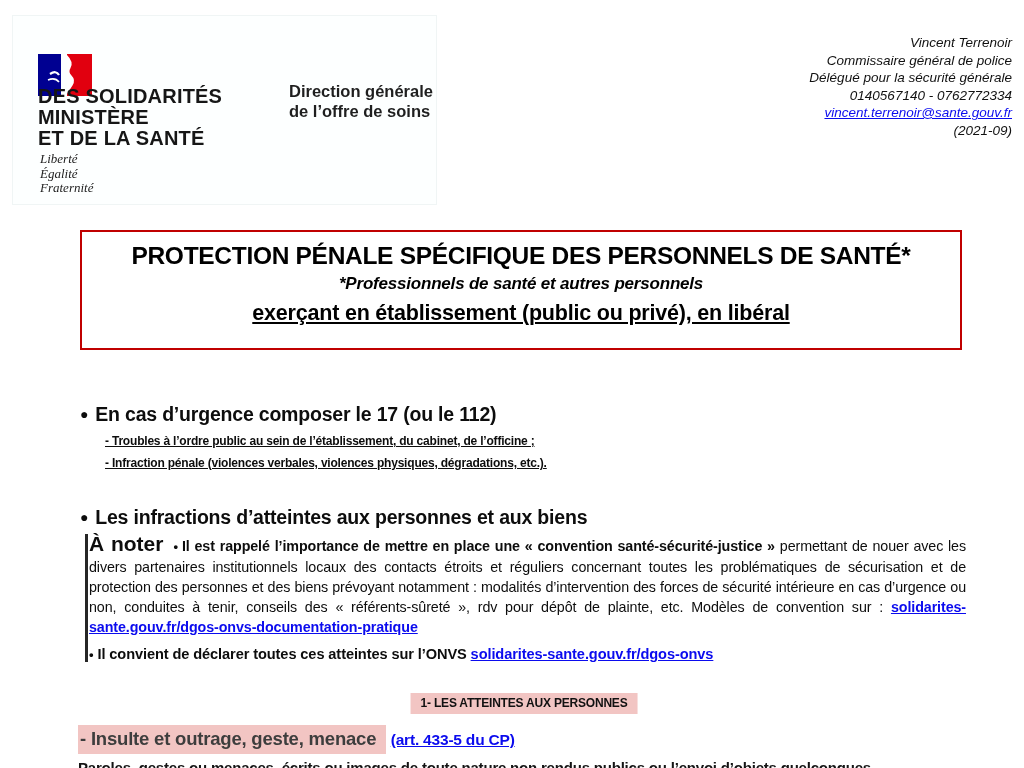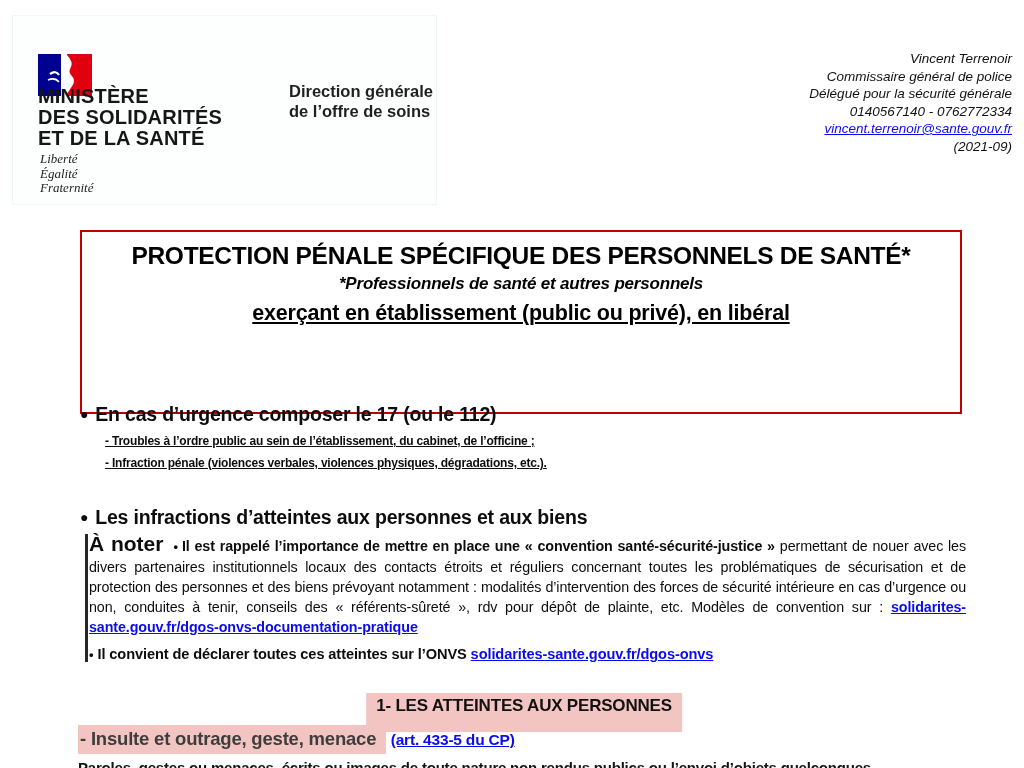--- a/index.html
+++ b/index.html
@@ -24,30 +24,30 @@
   .motto {
     position:absolute; left:27px; top:136px;
     font-family:"Liberation Serif", serif; font-style:italic;
     font-size:13px; line-height:14.5px; color:#222;
   }
   .direction {
     position:absolute; left:276px; top:66px;
     font-weight:bold; font-size:16.5px; line-height:19.5px; color:#1f1f1f;
   }
   .contact {
-    position:absolute; right:12px; top:50px; text-align:right;
+    position:absolute; right:12px; top:34px; text-align:right;
     font-style:italic; font-size:13.5px; line-height:17.5px; color:#111;
   }
   .contact a, .link {
     color:#0b0bee; text-decoration:underline; cursor:pointer;
   }
 
   
   .title-box {
-    position:absolute; left:80px; top:230px; width:882px; height:184px;
+    position:absolute; left:80px; top:230px; width:882px; height:120px;
     border:2px solid #c00000; background:#fff; text-align:center;
     padding-top:9px;
   }
   .title-l1 { font-weight:bold; font-size:24.5px; letter-spacing:-0.3px; line-height:30px; }
   .title-l2 { font-weight:bold; font-style:italic; font-size:17px; line-height:25px; letter-spacing:-0.2px; }
   .title-l3, .title-l4 { font-weight:bold; font-size:21.5px; line-height:35px; letter-spacing:-0.2px;text-decoration:underline; }
 
   
   .sec-heading {
     position:absolute; left:80px; font-weight:bold; font-size:19.5px;
@@ -73,22 +73,22 @@
   .bold { font-weight:bold; }
   .anoter-b2 {
     margin-top:9px; font-weight:bold; font-size:14.6px;
     letter-spacing:-0.1px; color:#0d0d0d;
   }
   .anoter .link { font-weight:bold; }
 
   
   .banner {
     position:absolute; top:693px; left:50%; transform:translateX(calc(-50% + 12px));
-    background:#f2c5c3; padding:3px 10px 16px 10px;
-    font-weight:bold; font-size:17px; letter-spacing:-0.2px; color:#111;
+    background:#f2c5c3; padding:3px 10px 4px 10px;
+    font-weight:bold; font-size:12px; letter-spacing:-0.2px; color:#111;
     white-space:nowrap;
   }
   .insulte { position:absolute; left:78px; top:728px; white-space:nowrap; }
   .insulte-hl {
     background:#f2c5c3; font-weight:bold; font-size:18.5px; color:#3d3d3d;
     padding:3px 10px 5px 2px; letter-spacing:-0.2px;
   }
   .insulte .link { font-weight:bold; font-size:15.5px; letter-spacing:-0.2px; }
 
   .bottom-partial {
@@ -104,22 +104,22 @@
 
   <div class="logo-block">
     <svg class="flag" viewBox="0 0 54 42">
       <rect x="0" y="0" width="23" height="42" fill="#000091"></rect>
       <rect x="29" y="0" width="25" height="42" fill="#E1000F"></rect>
       <path d="M29 1 q7 7 3.5 13 q-2.5 4 1 7.5 q4.5 4.5 1 10 L29 40 Z" fill="#ffffff"></path>
       <path d="M12 20 q6 -4 9 1" stroke="#ffffff" stroke-width="2.2" fill="none"></path>
       <path d="M10 26 q7 -3 11 2" stroke="#ffffff" stroke-width="1.6" fill="none"></path>
     </svg>
     <div class="ministry">
+      <div>DES SOLIDARITÉS</div>
       <div>MINISTÈRE</div>
-      <div>DES SOLIDARITÉS</div>
       <div>ET DE LA SANTÉ</div>
     </div>
     <div class="motto">
       <div>Liberté</div>
       <div>Égalité</div>
       <div>Fraternité</div>
     </div>
     <div class="direction">
       <div>Direction générale</div>
       <div>de l’offre de soins</div>

